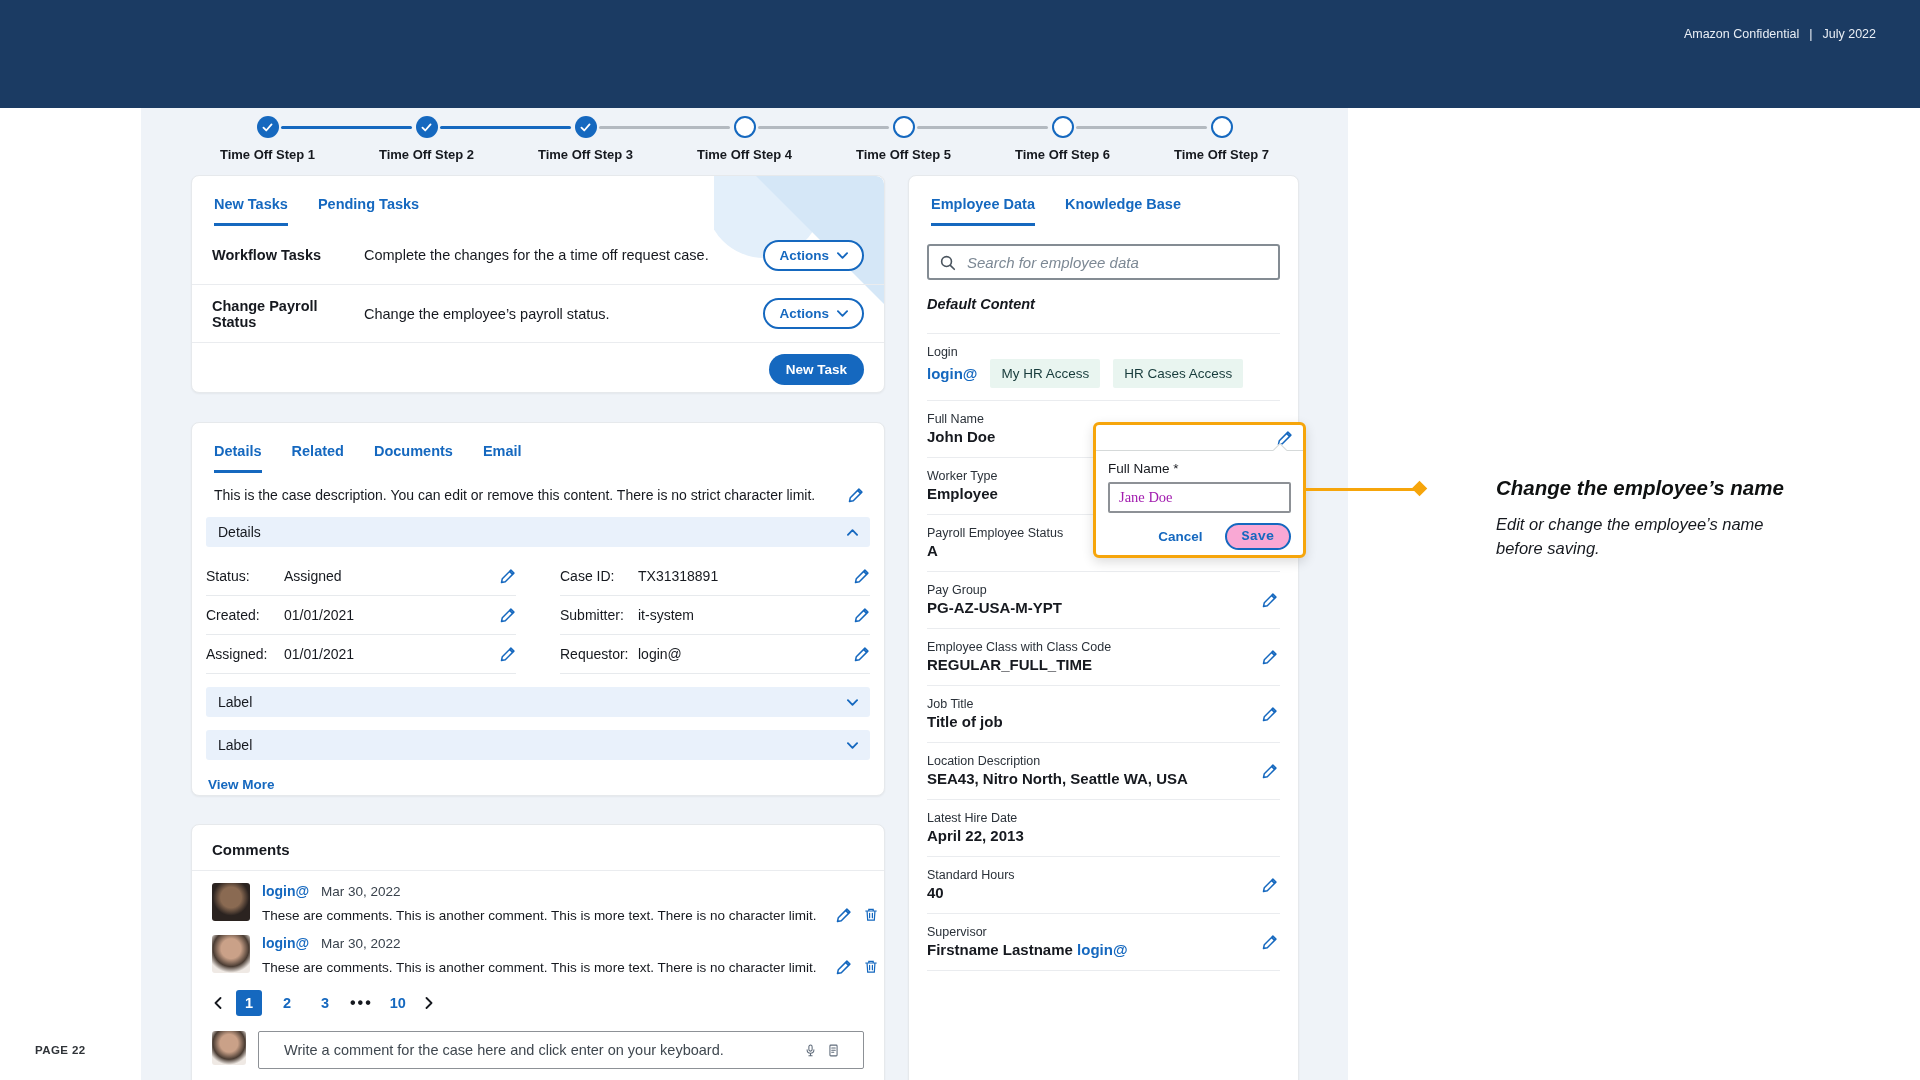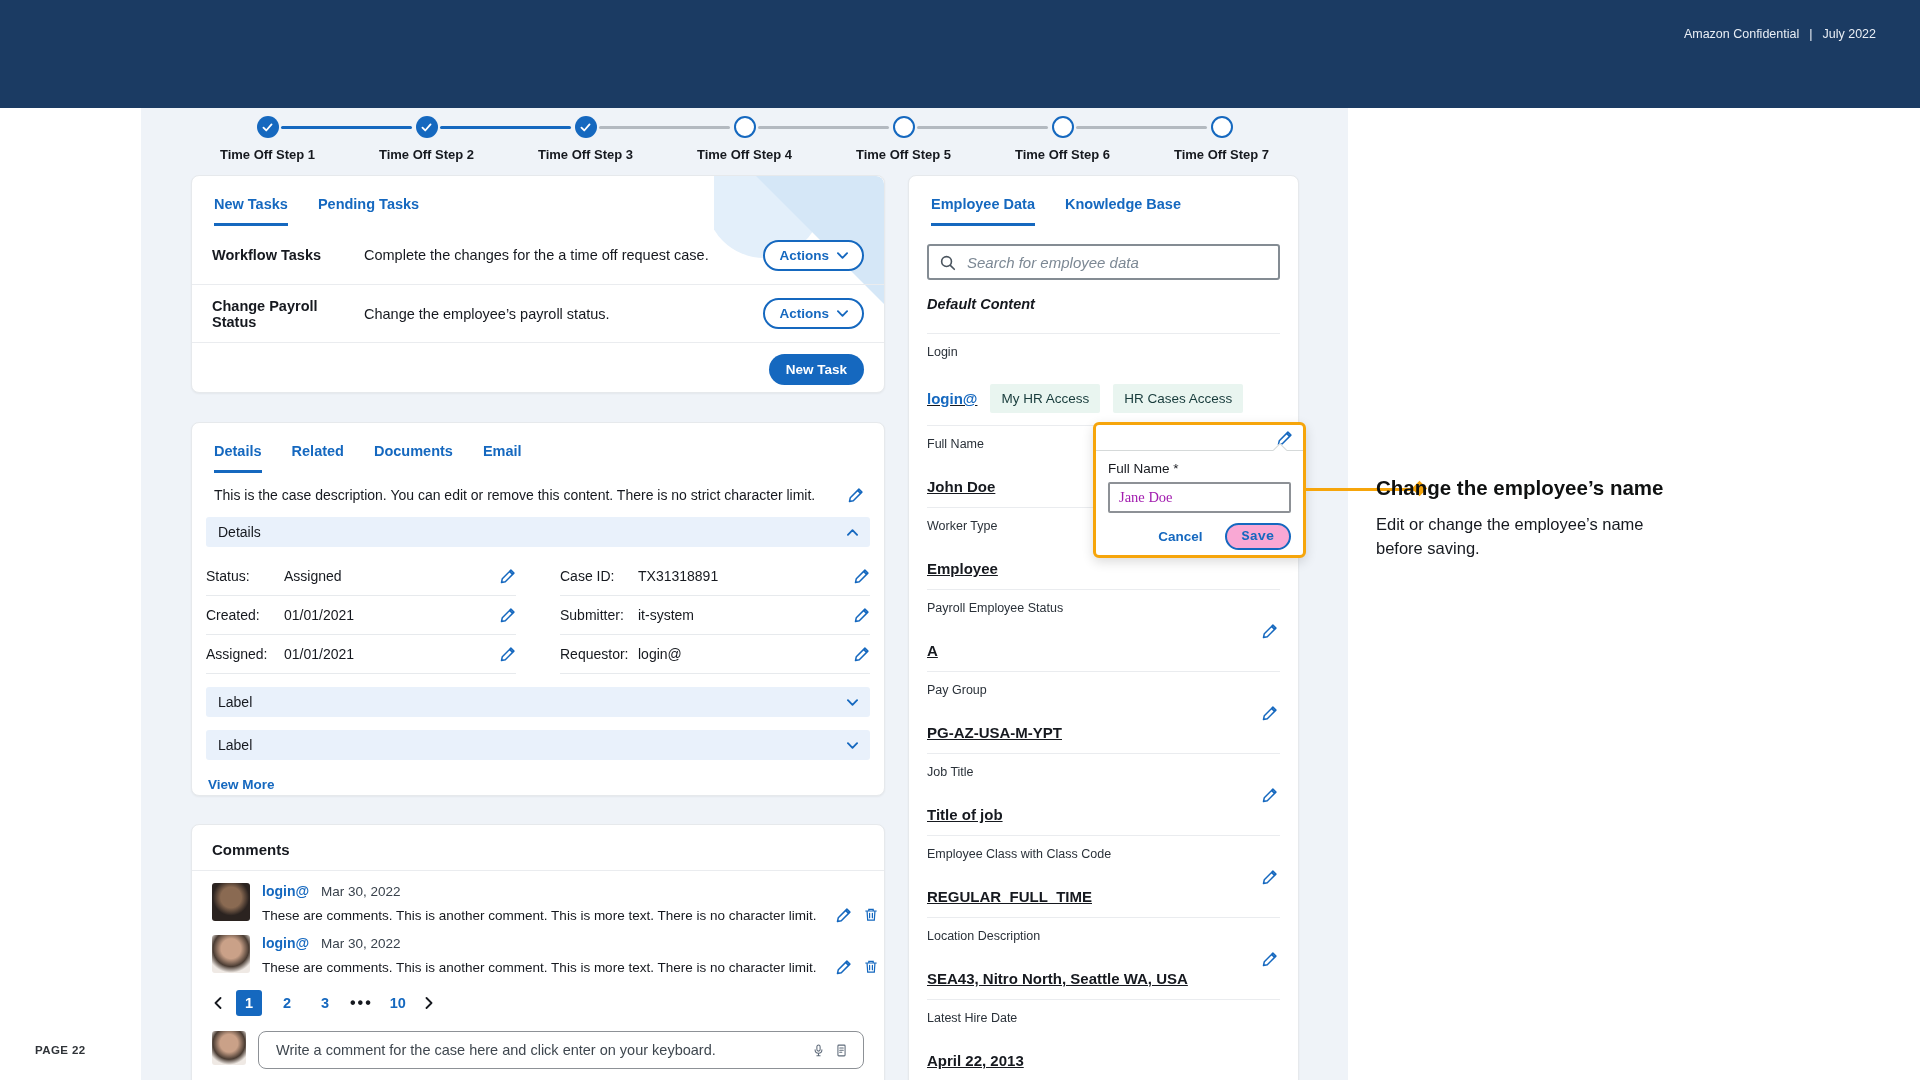--- a/index.html
+++ b/index.html
@@ -82,36 +82,36 @@
   .comment-body { display:flex; align-items:center; gap:20px; margin-top:8px; }
   .comment-text { flex:1; font-size:13.5px; white-space:nowrap; }
   .comment-actions { display:inline-flex; gap:12px; }
   .pagination { display:flex; align-items:center; gap:12px; padding:15px 20px 13px; }
   .page-btn { min-width:26px; height:26px; display:inline-flex; align-items:center; justify-content:center;
     font-size:14.5px; font-weight:700; color:#1568BF; border-radius:3px; cursor:pointer; }
   .page-btn.active { background:#1568BF; color:#fff; }
   .page-ellipsis { color:#16191F; font-weight:700; letter-spacing:2px; }
   .page-nav { color:#16191F; cursor:pointer; display:inline-flex; padding:0 2px; }
   .comment-input-row { display:flex; gap:12px; padding:2px 20px 18px; align-items:flex-start; }
-  .comment-input { flex:1; border:1.5px solid #8D9196; border-radius:8px; height:38px; display:flex; align-items:center; padding:0 15px; gap:10px; }
+  .comment-input { flex:1; border:1.5px solid #8D9196; border-radius:2px; height:38px; display:flex; align-items:center; padding:0 23px; gap:10px; }
   .comment-input input { flex:1; border:none; outline:none; font-size:14.5px; font-family:inherit; color:#16191F; background:transparent; }
   .comment-input input::placeholder { color:#3F474F; opacity:1; }
   .input-icon { color:#5F6B7A; }
 
   
   .employee-panel { left:908px; top:175px; width:391px; height:960px; overflow:hidden; }
   .search-box { margin:18px 18px 0; border:2px solid #848C93; border-radius:3px; height:36px; display:flex; align-items:center; padding:0 10px; gap:9px; }
   .search-box .icon { color:#4A545E; }
   .search-box input { flex:1; border:none; outline:none; font-family:inherit; font-size:15px; background:transparent; color:#16191F; }
   .search-box input::placeholder { font-style:italic; color:#7C8894; opacity:1; }
   .section-label { margin:16px 18px 0; font-style:italic; font-weight:600; font-size:14.5px; padding-bottom:21px; border-bottom:1px solid #EAECEF; }
   .emp-fields { padding:0 18px; }
   .emp-field { position:relative; padding:11px 0 11px; border-bottom:1px solid #EAECEF; }
   .emp-label { font-size:12.5px; line-height:15px; color:#2A3139; }
-  .emp-value { margin-top:25px; font-size:15px; line-height:19px; font-weight:700; color:#16191F;text-decoration:underline; }
+  .emp-value { margin-top:0; font-size:15px; line-height:19px; font-weight:700; color:#16191F; }
   .emp-value .link { cursor:pointer; }
   .chip { display:inline-block; background:#E9F5F0; color:#173B3B; font-weight:400; font-size:13.5px;
     padding:5px 11px; border-radius:2px; margin-left:13px; position:relative; top:-1px; }
   .emp-edit { position:absolute; right:2px; top:50%; transform:translateY(-50%); }
 
   
   .edit-popup { position:absolute; left:1093px; top:422px; width:213px; height:136px; background:#fff;
     border:3px solid #F6A50B; border-radius:6px; box-shadow:0 4px 12px rgba(0,0,0,.14); z-index:20; }
   .popup-pencil-row { height:25px; position:relative; }
   .popup-pencil-row .icon-btn { position:absolute; right:10px; top:5px; }
@@ -122,21 +122,21 @@
   .popup-input { width:100%; border:2px solid #8D9196; border-radius:2px; height:31px; padding:0 9px;
     font-size:14.5px; font-family:Liberation Serif, serif; color:#a21caf; outline:none; }
   .popup-actions { display:flex; justify-content:flex-end; align-items:center; gap:16px; margin-top:10px; }
   .cancel-link { color:#1568BF; font-weight:700; font-size:13.5px; background:none; border:none; font-family:inherit; cursor:pointer; }
   .save-btn { border:2.5px solid #1568BF; color:#1568BF; background:#f9a8d4; border-radius:16px; padding:4px 15px;
     font-weight:700; font-size:13.5px; font-family:Liberation Mono, monospace; cursor:pointer; }
 
   
   .annotation-line { position:absolute; left:1306px; top:488px; width:110px; height:3px; background:#F6A50B; z-index:21; }
   .annotation-diamond { position:absolute; left:1414px; top:483px; width:11px; height:11px; background:#F6A50B; transform:rotate(45deg); z-index:21; }
-  .annotation { position:absolute; left:1376px; top:476px; width:340px; z-index:21; }
+  .annotation { position:absolute; left:1496px; top:476px; width:340px; z-index:21;font-style:italic; }
   .annotation-heading { font-size:20.5px; font-weight:700; color:#0F1111; }
   .annotation-body { margin-top:13px; font-size:16.5px; line-height:1.45; color:#16191F; width:305px; }
 
   .page-label { position:absolute; left:35px; top:1044px; font-size:11.5px; font-weight:600; color:#2F3338; letter-spacing:.4px; z-index:2; }
 </style>
 </head>
 <body>
 
 <div class="viewport">
 
@@ -465,31 +465,31 @@
         <div class="emp-field">
     <div class="emp-label">Pay Group</div>
     <div class="emp-value">PG-AZ-USA-M-YPT</div>
     <button class="icon-btn emp-edit">
             <svg viewBox="0 0 16 16" width="16" height="16">
               <path d="M10.9 2.1l3 3L5.3 13.7l-3.8.8.8-3.8zM9.6 3.4l3 3" fill="none" stroke="currentColor" stroke-width="1.5" stroke-linejoin="round" stroke-linecap="round"></path>
             </svg>
           </button>
   </div>
         <div class="emp-field">
+    <div class="emp-label">Employee Class with Class Code</div>
+    <div class="emp-value">REGULAR_FULL_TIME</div>
+    <button class="icon-btn emp-edit">
+            <svg viewBox="0 0 16 16" width="16" height="16">
+              <path d="M10.9 2.1l3 3L5.3 13.7l-3.8.8.8-3.8zM9.6 3.4l3 3" fill="none" stroke="currentColor" stroke-width="1.5" stroke-linejoin="round" stroke-linecap="round"></path>
+            </svg>
+          </button>
+  </div>
+        <div class="emp-field">
     <div class="emp-label">Job Title</div>
     <div class="emp-value">Title of job</div>
-    <button class="icon-btn emp-edit">
-            <svg viewBox="0 0 16 16" width="16" height="16">
-              <path d="M10.9 2.1l3 3L5.3 13.7l-3.8.8.8-3.8zM9.6 3.4l3 3" fill="none" stroke="currentColor" stroke-width="1.5" stroke-linejoin="round" stroke-linecap="round"></path>
-            </svg>
-          </button>
-  </div>
-        <div class="emp-field">
-    <div class="emp-label">Employee Class with Class Code</div>
-    <div class="emp-value">REGULAR_FULL_TIME</div>
     <button class="icon-btn emp-edit">
             <svg viewBox="0 0 16 16" width="16" height="16">
               <path d="M10.9 2.1l3 3L5.3 13.7l-3.8.8.8-3.8zM9.6 3.4l3 3" fill="none" stroke="currentColor" stroke-width="1.5" stroke-linejoin="round" stroke-linecap="round"></path>
             </svg>
           </button>
   </div>
         <div class="emp-field">
     <div class="emp-label">Location Description</div>
     <div class="emp-value">SEA43, Nitro North, Seattle WA, USA</div>
     <button class="icon-btn emp-edit">

